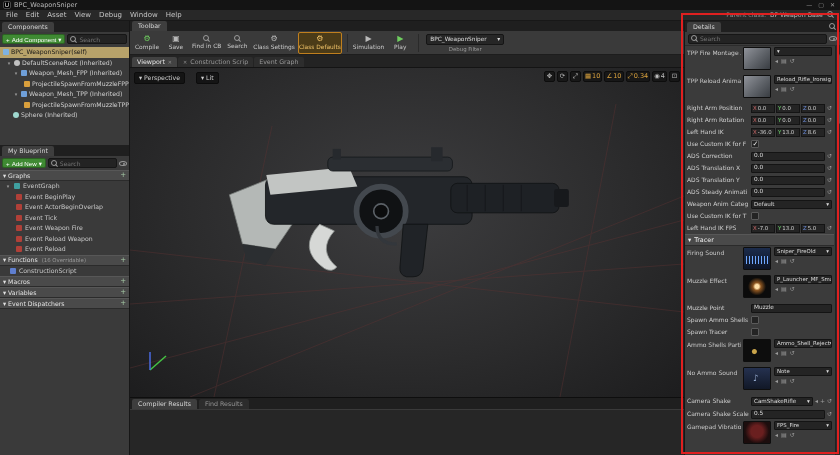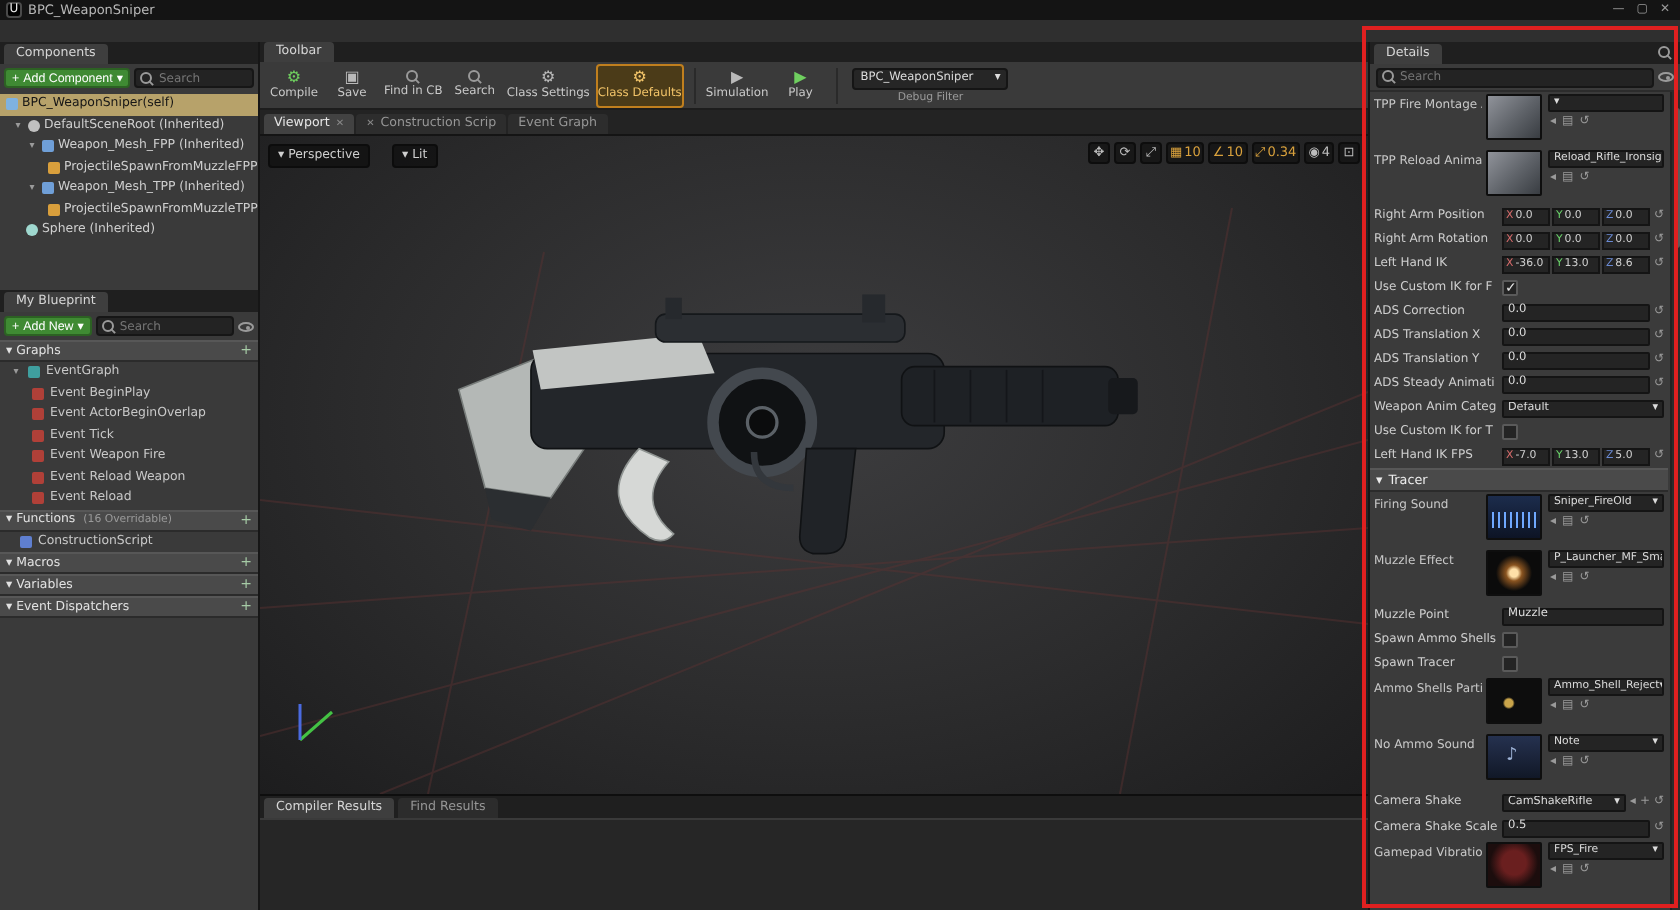--- a/index.html
+++ b/index.html
@@ -112,20 +112,34 @@
   <div id="titlebar">
     <span class="ue-logo">U</span>
     <span>BPC_WeaponSniper</span>
     <div class="winbtns">
       <span>—</span>
       <span>▢</span>
       <span>✕</span>
     </div>
   </div>
 
+  <div id="menubar">
+    <span class="menu-item">File</span>
+    <span class="menu-item">Edit</span>
+    <span class="menu-item">Asset</span>
+    <span class="menu-item">View</span>
+    <span class="menu-item">Debug</span>
+    <span class="menu-item">Window</span>
+    <span class="menu-item">Help</span>
+    <div class="menu-right">
+      <span>Parent class:</span>
+      <span class="pcv">BP Weapon Base</span>
+      <span class="mag"></span>
+    </div>
+  </div>
 
   <div id="components">
     <div class="tabstrip">
       <div class="ptab">
           <span>Components</span>
         </div>
     </div>
     <div class="mini-toolbar">
       <button class="btn-green">
         <span>+</span>

